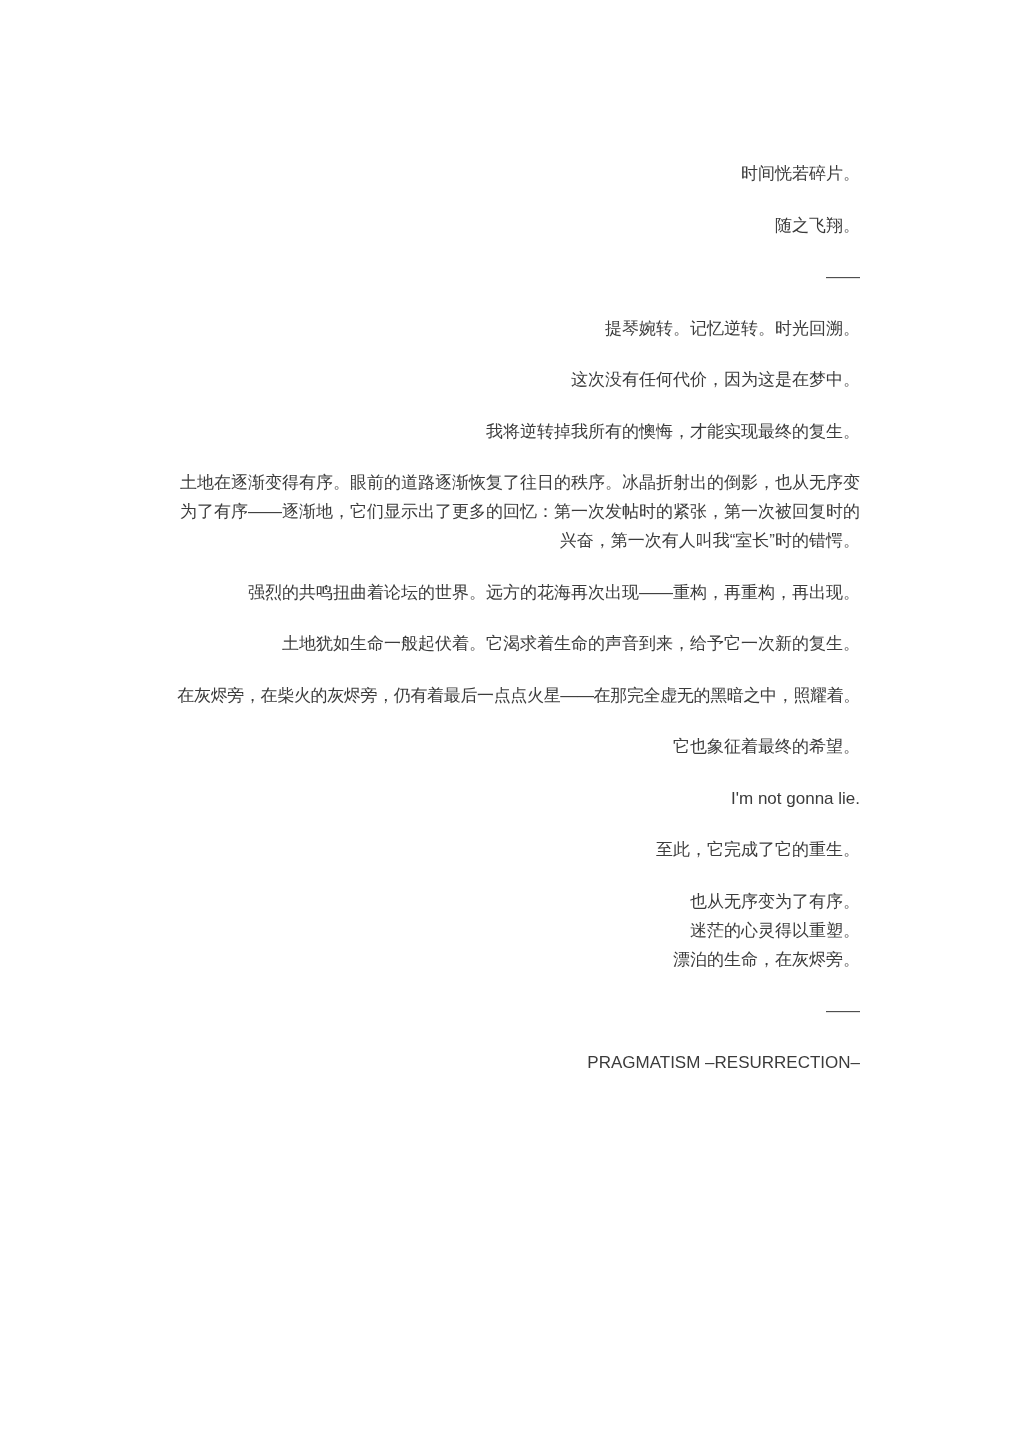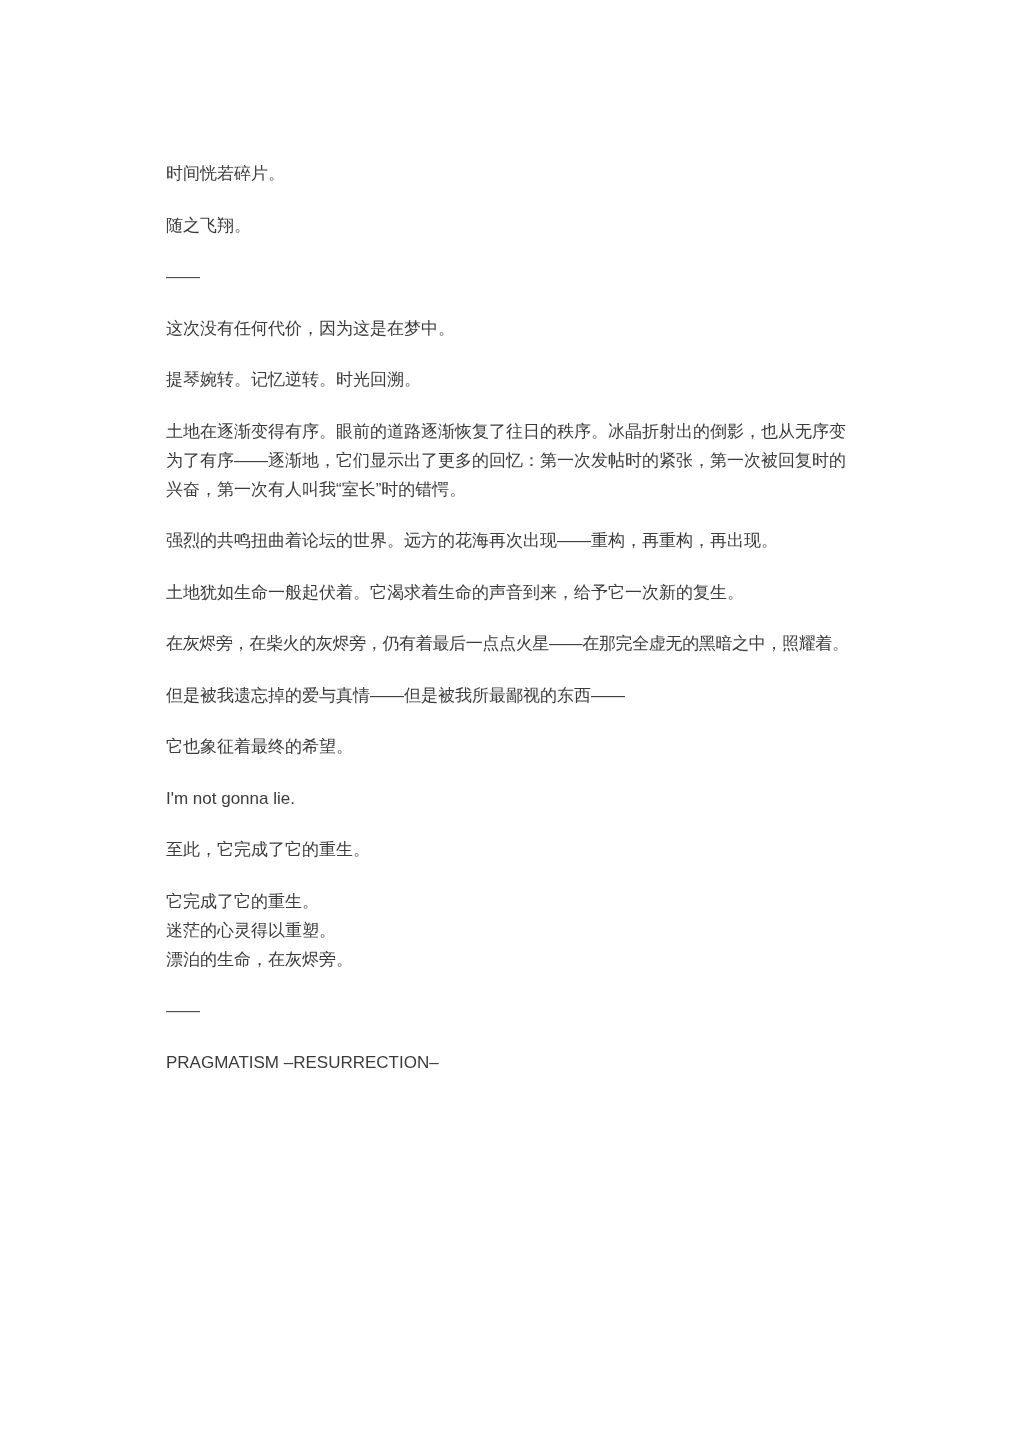--- a/index.html
+++ b/index.html
@@ -19,51 +19,51 @@
     padding: 159px 158px 0 166px;
     background: #ffffff;
     font-family: "Liberation Sans", sans-serif;
     color: #3b3b3b;
   }
   .page p {
     margin: 0 0 22.5px 0;
     width: 694px;
     font-size: 17px;
     line-height: 29px;
-    text-align: left;
+    text-align: right;
     word-break: break-all;
     overflow-wrap: break-word;
   }
   .page p.tight {
     letter-spacing: -0.35px;
   }
   .page p.divider {
     color: #4a4a4a;
   }
   .page p.latin-line {
     word-break: normal;
   }
 </style>
 </head>
 <body>
 
 <div class="page">
   <p>时间恍若碎片。</p>
   <p>随之飞翔。</p>
   <p class="divider">——</p>
+  <p>提琴婉转。记忆逆转。时光回溯。</p>
   <p>这次没有任何代价，因为这是在梦中。</p>
-  <p>提琴婉转。记忆逆转。时光回溯。</p>
+  <p>我将逆转掉我所有的懊悔，才能实现最终的复生。</p>
   <p>土地在逐渐变得有序。眼前的道路逐渐恢复了往日的秩序。冰晶折射出的倒影，也从无序变为了有序——逐渐地，它们显示出了更多的回忆：第一次发帖时的紧张，第一次被回复时的兴奋，第一次有人叫我“室长”时的错愕。</p>
   <p>强烈的共鸣扭曲着论坛的世界。远方的花海再次出现——重构，再重构，再出现。</p>
   <p>土地犹如生命一般起伏着。它渴求着生命的声音到来，给予它一次新的复生。</p>
   <p class="tight">在灰烬旁，在柴火的灰烬旁，仍有着最后一点点火星——在那完全虚无的黑暗之中，照耀着。</p>
-  <p>但是被我遗忘掉的爱与真情——但是被我所最鄙视的东西——</p>
   <p>它也象征着最终的希望。</p>
   <p class="latin-line">I'm not gonna lie.</p>
   <p>至此，它完成了它的重生。</p>
   <p>
-    <span>它完成了它的重生。</span><br>
+    <span>也从无序变为了有序。</span><br>
     <span>迷茫的心灵得以重塑。</span><br>
     <span>漂泊的生命，在灰烬旁。</span>
   </p>
   <p class="divider">——</p>
   <p class="latin-line">PRAGMATISM –RESURRECTION–</p>
 </div>
 
 </body></html>

